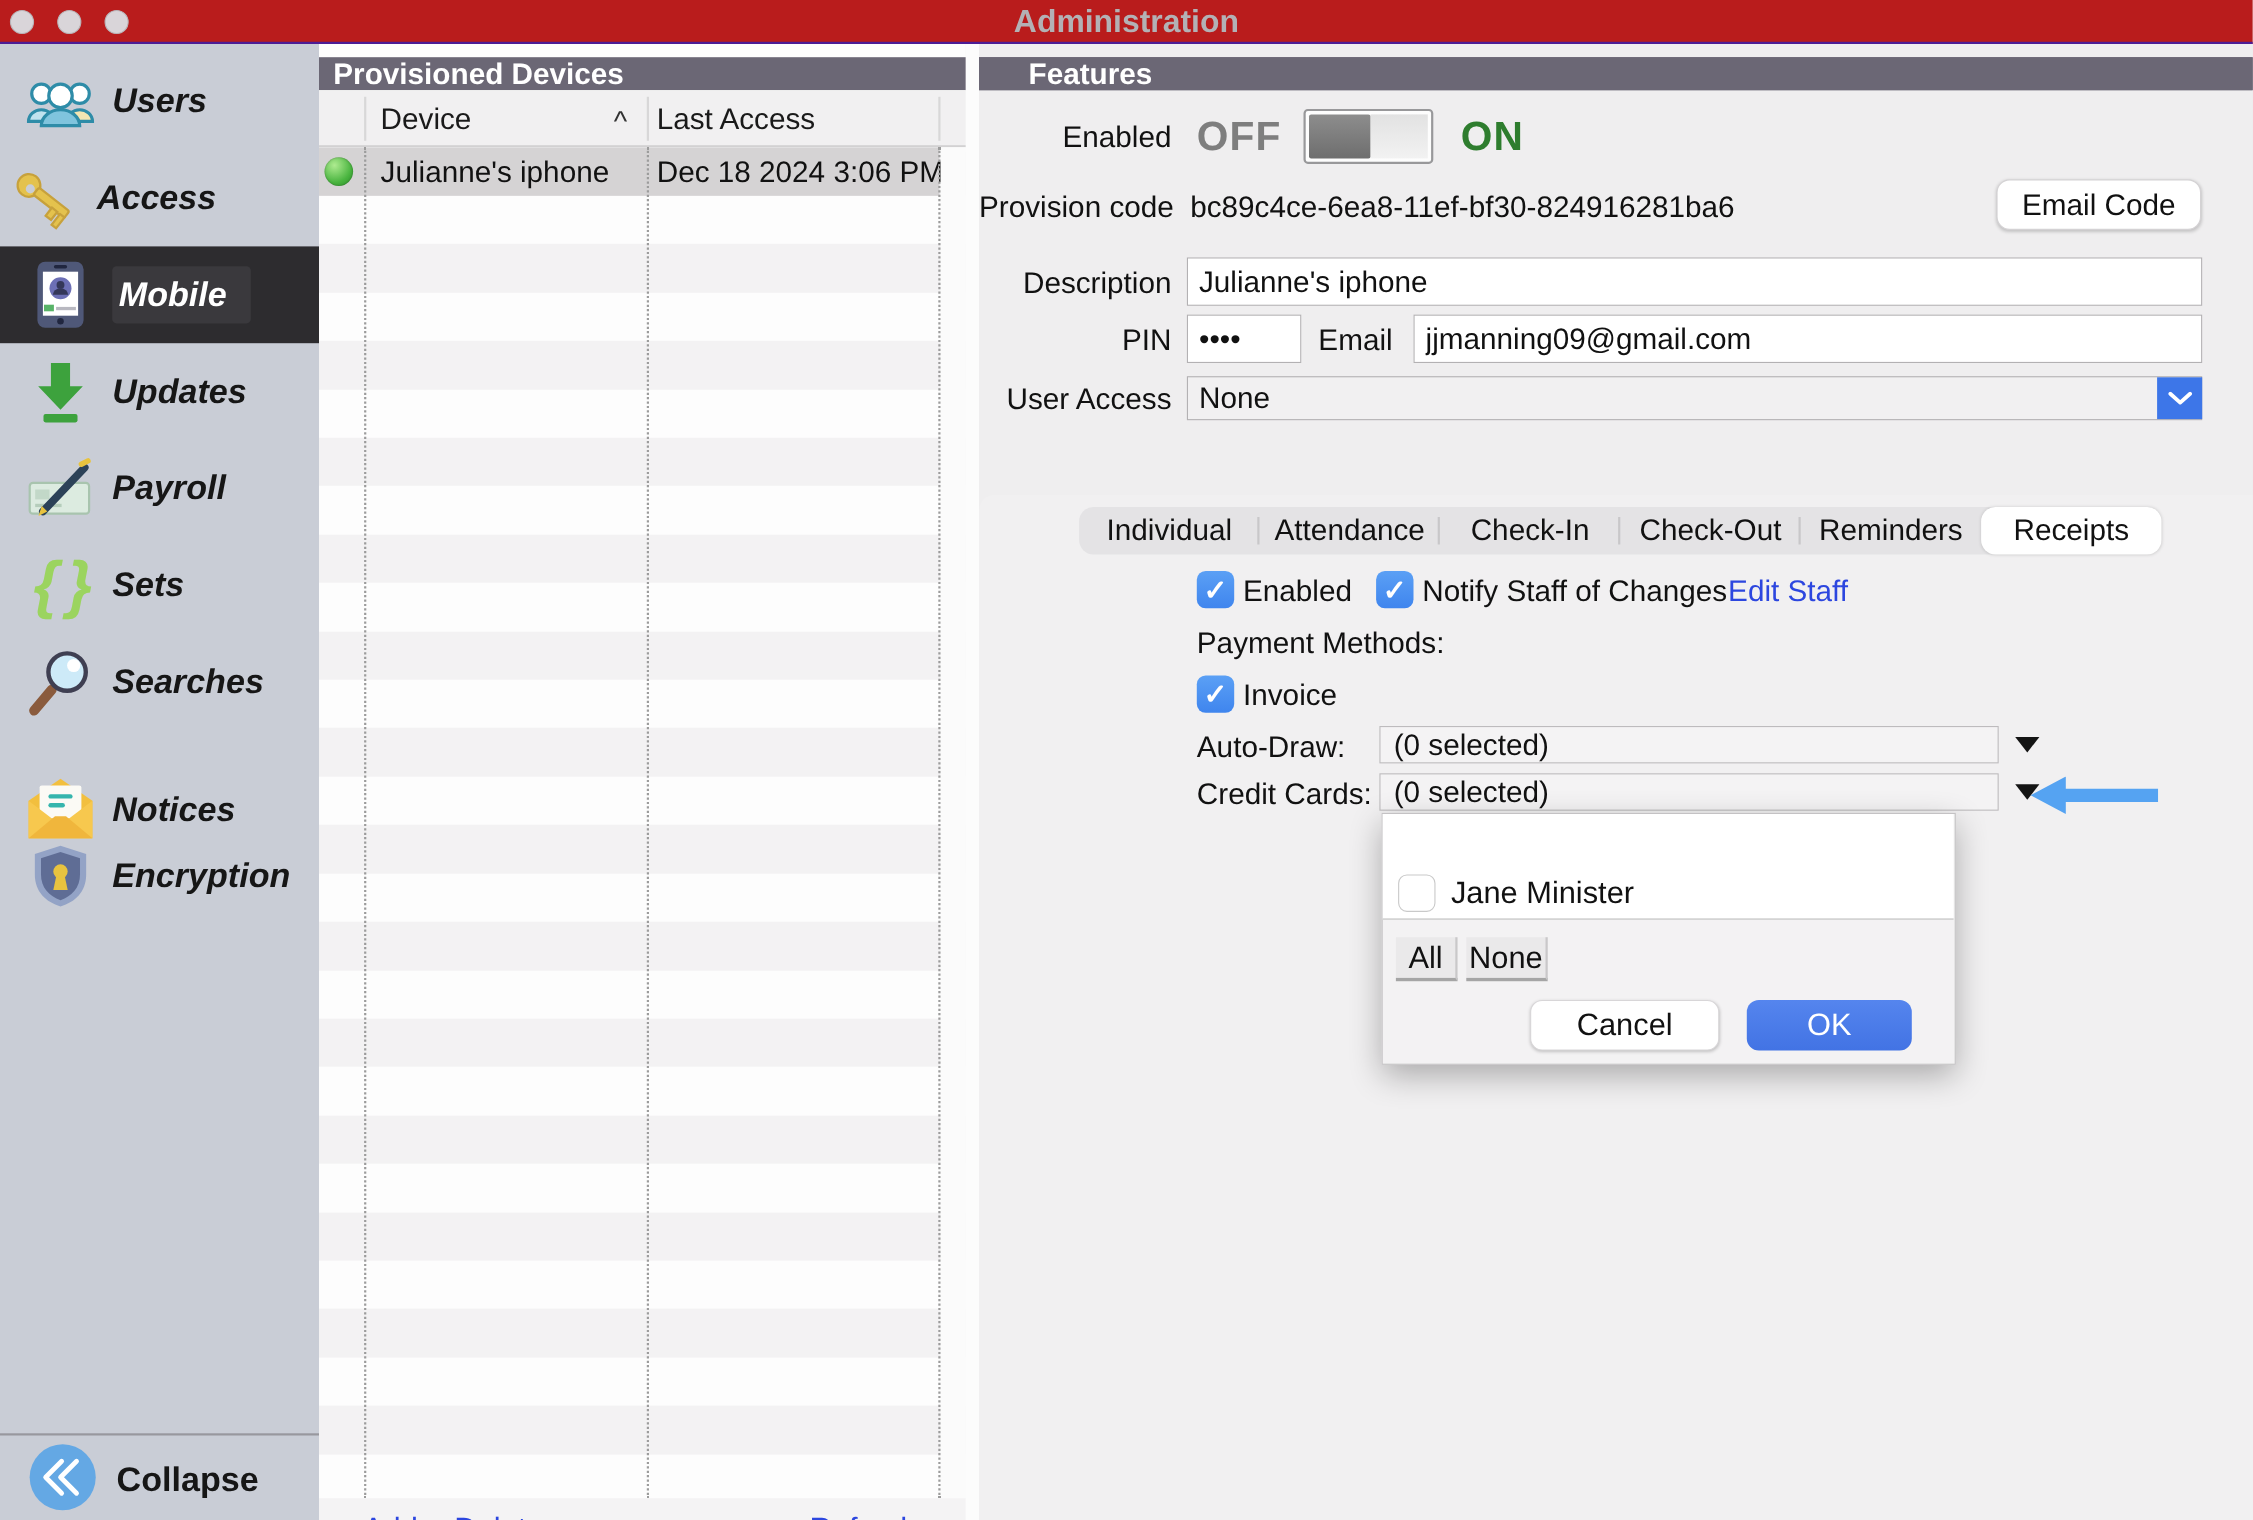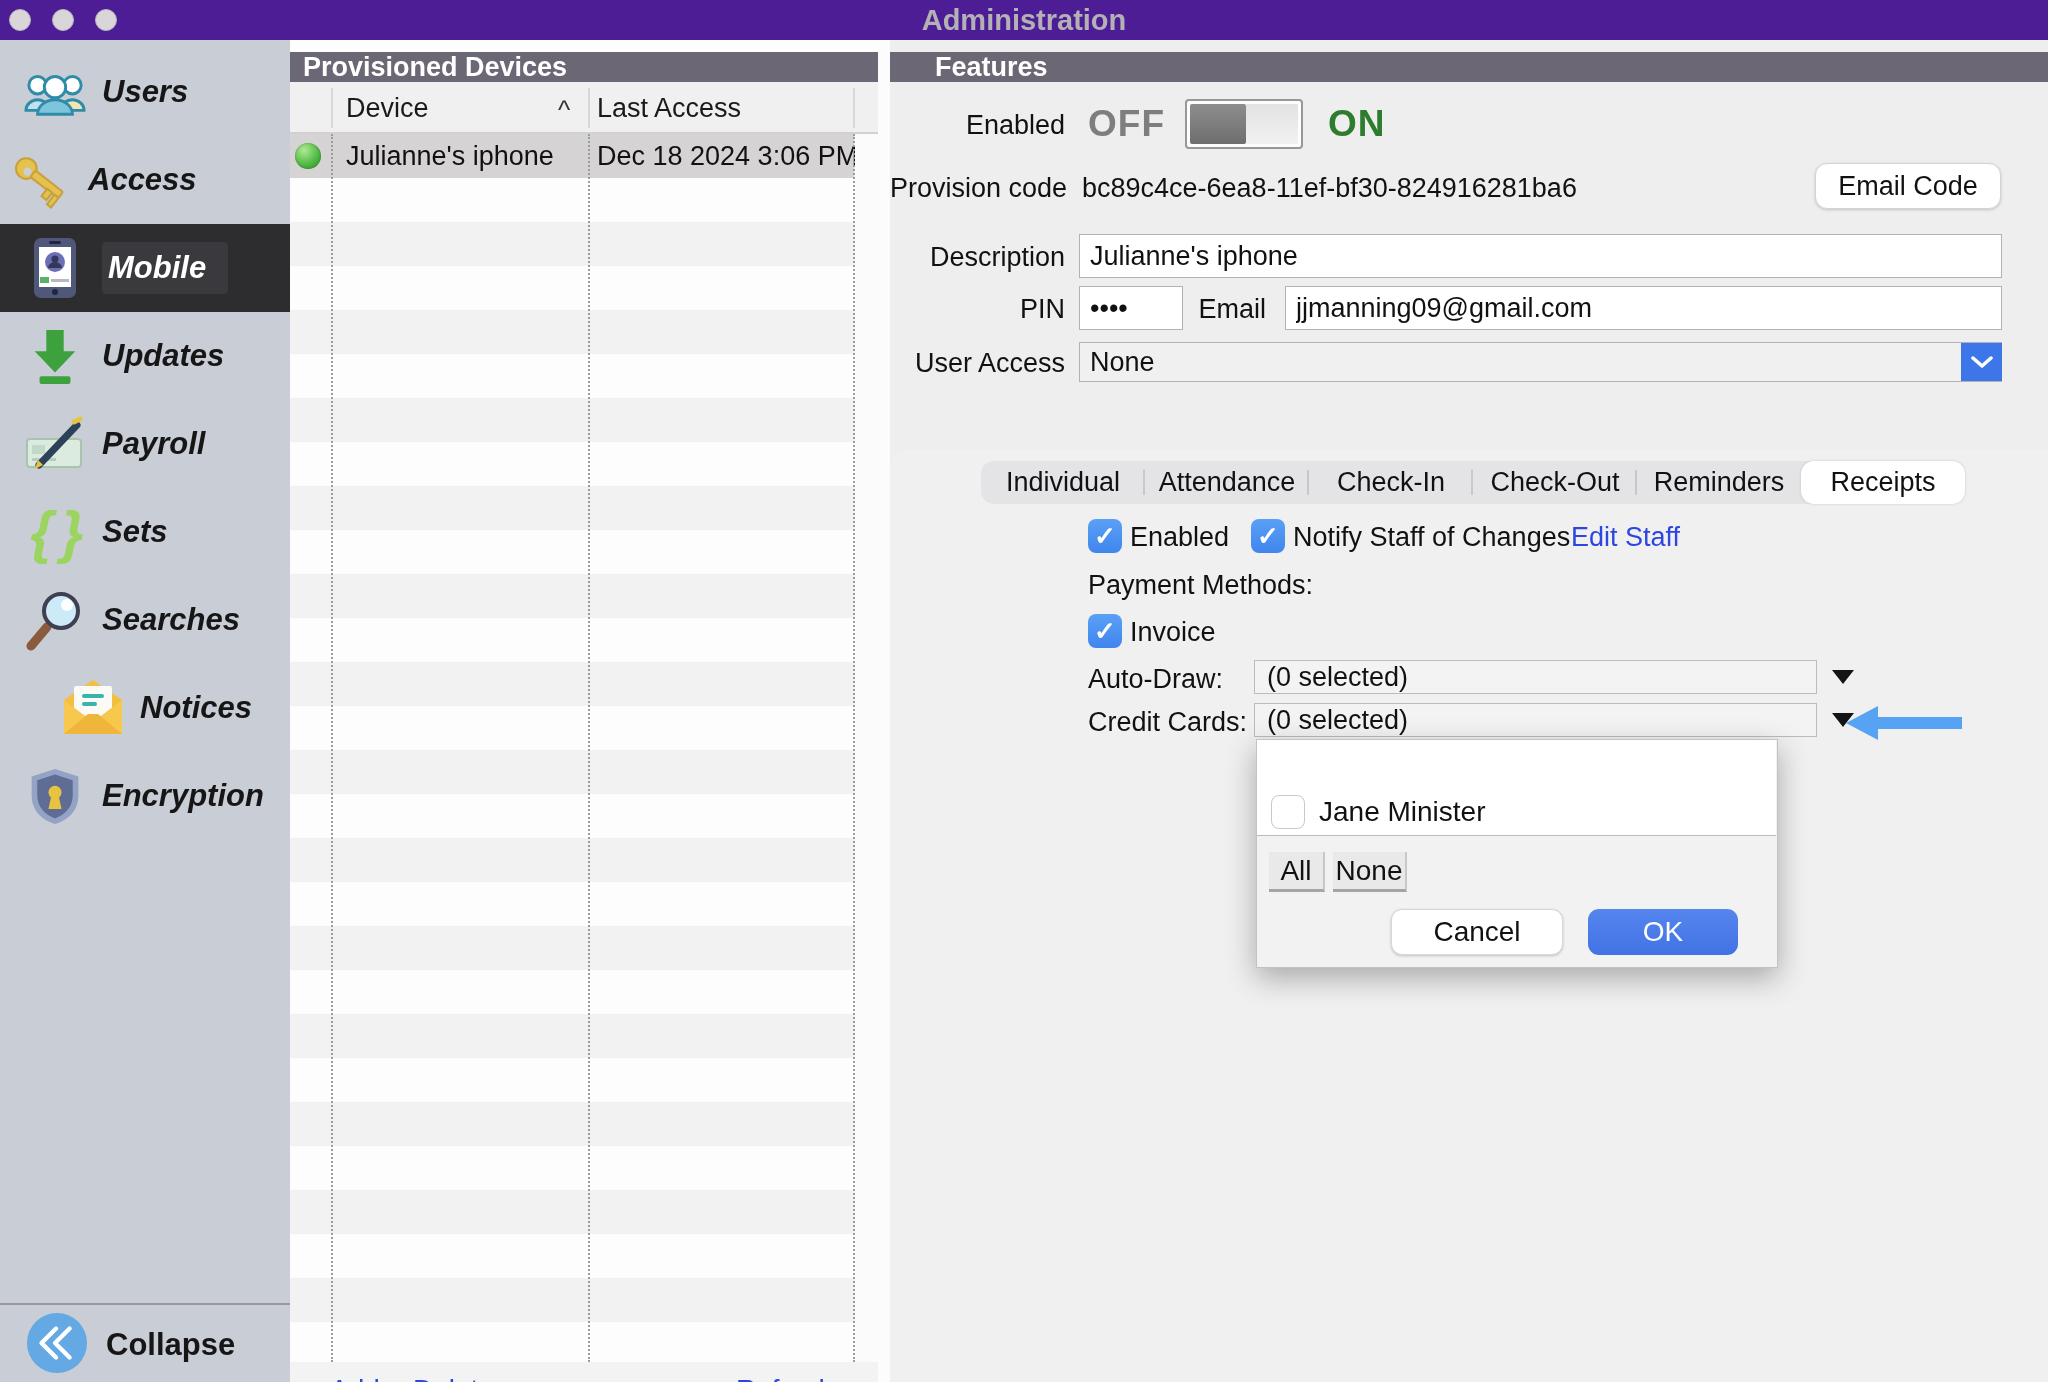--- a/index.html
+++ b/index.html
@@ -2,21 +2,21 @@
 <html><head>
 <meta charset="utf-8">
 <style>
   * { margin:0; padding:0; box-sizing:border-box; }
   html,body { width:2048px; height:1382px; }
   body { font-family:"Liberation Sans", sans-serif; background:#ececeb; overflow:hidden; }
   .window { position:relative; width:2048px; height:1382px; background:#ececeb; }
 
   
   .titlebar { position:absolute; left:0; top:0; width:2048px; height:40px;
-              background:#4c1d95; border-bottom:2px solid #4c1d95; z-index:5; }
+              background:#b91c1c; border-bottom:2px solid #4c1d95; z-index:5; }
   .tl { position:absolute; top:9px; width:22px; height:22px; border-radius:50%;
         background:#d9d5d9; border:1.5px solid #b9b5b9; }
   .tl.c1 { left:9px; } .tl.c2 { left:52px; } .tl.c3 { left:95px; }
   .win-title { position:absolute; left:0; top:0; width:2048px; height:40px; text-align:center;
                line-height:40px; font-size:29px; font-weight:bold; color:#b3b1b5; }
 
   
   .sidebar { position:absolute; left:0; top:40px; width:290px; height:1342px; background:#c9cdd6; }
   .side-item { position:absolute; left:0; width:290px; height:88px; display:flex; align-items:center;
                gap:16px; padding-left:24px; cursor:default;font-style:italic; }
@@ -220,21 +220,21 @@
       <span class="ic">
         <svg width="60" height="62" viewBox="0 0 60 62">
           <line x1="22" y1="38" x2="6" y2="57" stroke="#8a5b3d" stroke-width="9" stroke-linecap="round"></line>
           <circle cx="36" cy="22" r="17" fill="#cdeaf8" stroke="#3f3f52" stroke-width="4"></circle>
           <circle cx="42" cy="16" r="6" fill="#ffffff"></circle>
         </svg>
       </span>
       <span class="lbl">Searches</span>
     </div>
 
-    <div class="side-item" style="top:624px;justify-content:center;">
+    <div class="side-item" style="top:652px;">
       <span class="ic">
         <svg width="62" height="60" viewBox="0 0 62 60">
           <polygon points="2,22 31,2 60,22 60,56 2,56" fill="#f2bf3e"></polygon>
           <rect x="12" y="8" width="38" height="30" rx="2" fill="#fbfaf5"></rect>
           <rect x="20" y="16" width="22" height="4" rx="2" fill="#35b5ad"></rect>
           <rect x="20" y="24" width="15" height="4" rx="2" fill="#35b5ad"></rect>
           <polygon points="2,22 31,44 60,22 60,56 2,56" fill="#f7c84e"></polygon>
           <polygon points="2,56 26,36 36,36 60,56" fill="#f0b63c"></polygon>
         </svg>
       </span>

